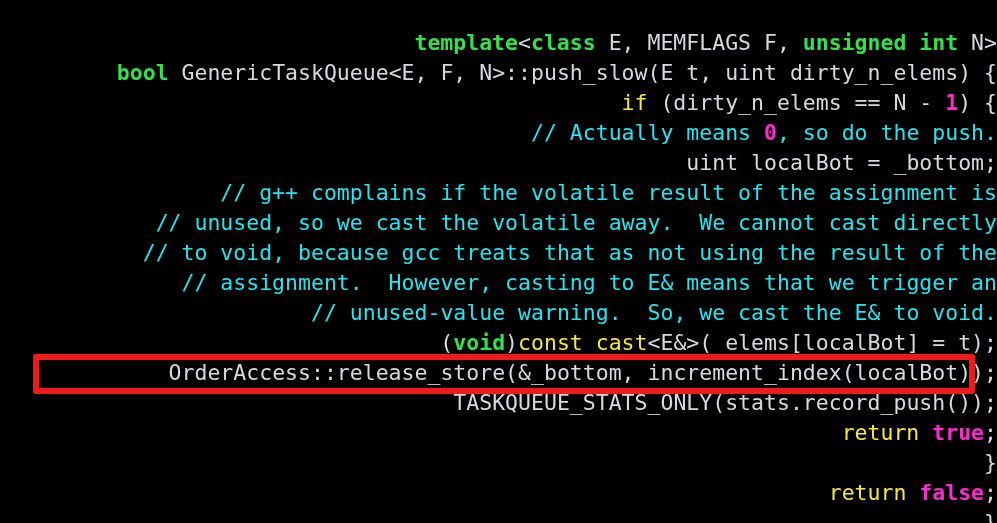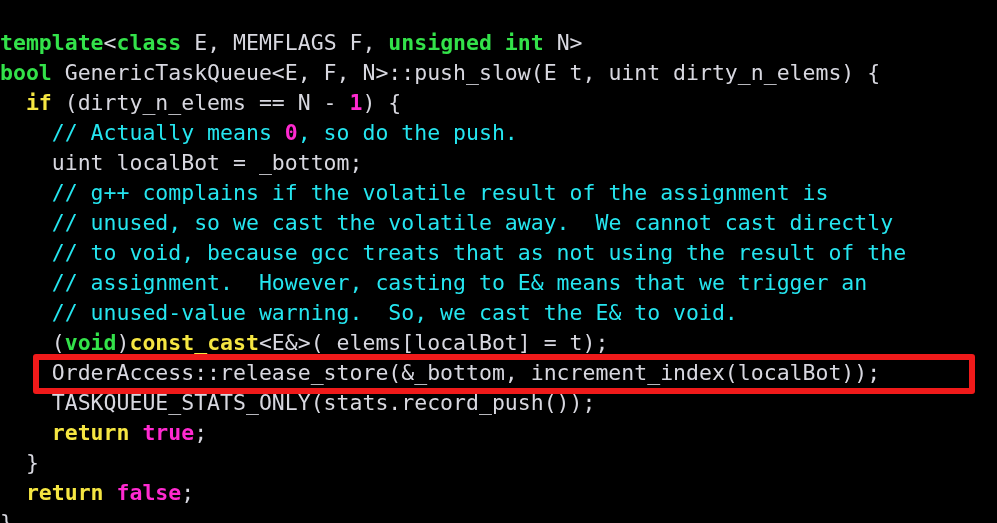--- a/index.html
+++ b/index.html
@@ -26,23 +26,24 @@
     line-height: 30px;
     letter-spacing: 0px;
     white-space: pre;
     color: #d8d8e0;
   }
   .ln {
     height: 30px;
     white-space: pre;
     position: relative;
     z-index: 2;
+    text-align: right;
   }
   .kw   { color: #33e24a; font-weight: bold; }     
-  .kw2  { color: #f5e642; font-weight: bold; }     
+  .kw2  { color: #f5e642; font-weight: normal; }     
   .num  { color: #ff2ad0; font-weight: bold; }     
   .cmt  { color: #25e6f0; font-weight: normal; }     
   .pl   { color: #d8d8e0; }                        
 
   
   #highlight-box {
     position: absolute;
     left: 33px;
     top: 332px;
     width: 942px;

